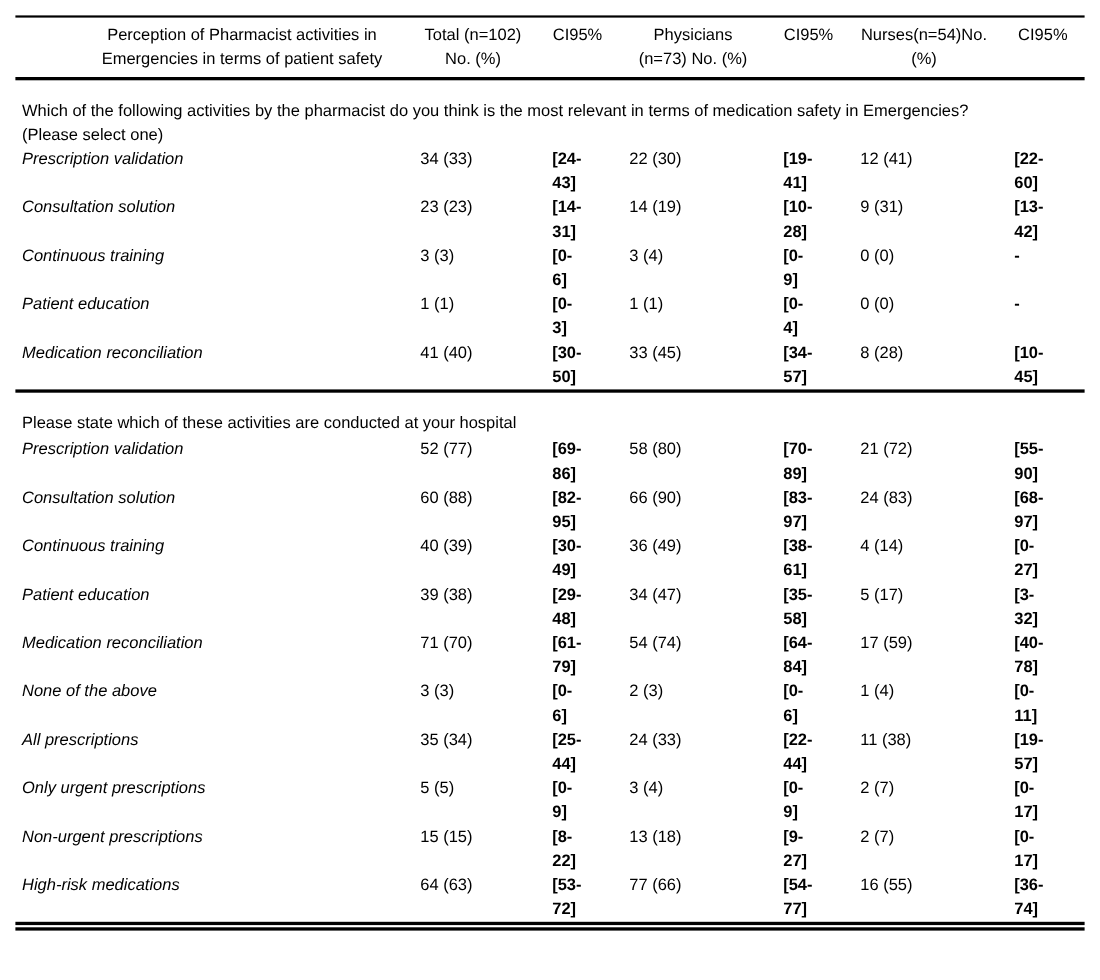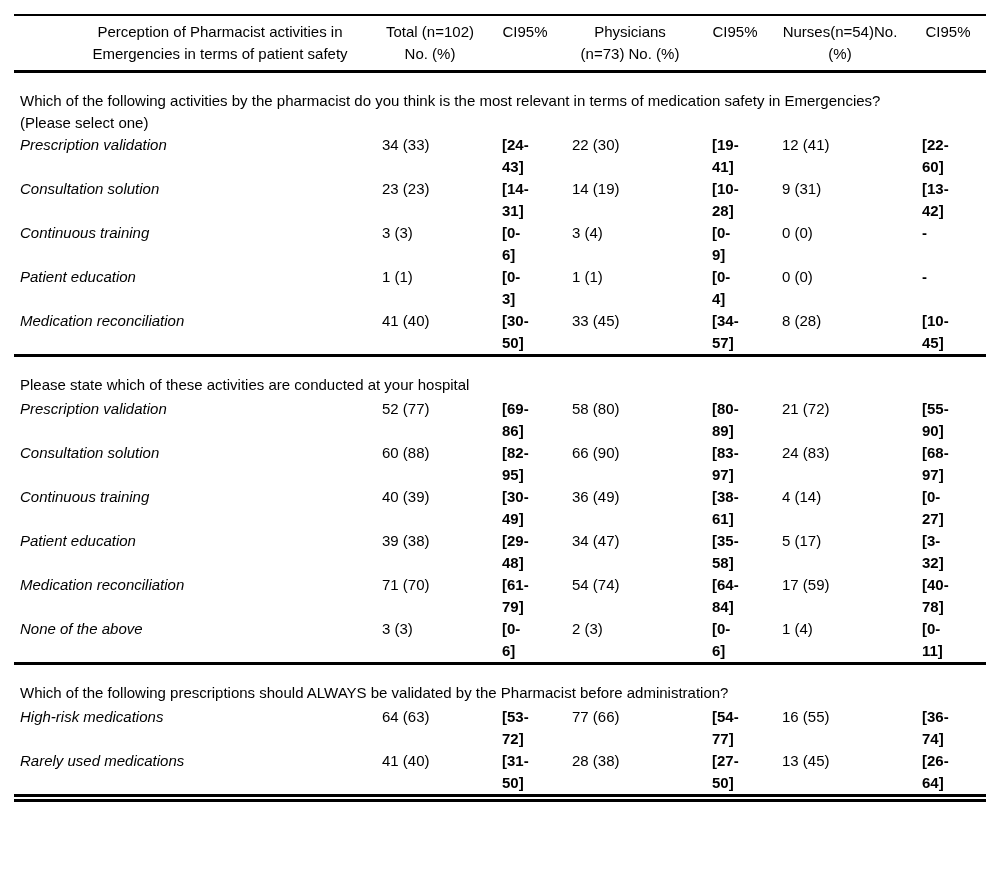--- a/index.html
+++ b/index.html
@@ -156,21 +156,21 @@
       </tr>
       <tr class="section-row">
         <td colspan="7">Please state which of these activities are conducted at your hospital</td>
       </tr>
       <tr class="data-row">
         <td class="label">Prescription validation</td>
         <td class="num">52 (77)</td>
         <td class="ci">[69-
 86]</td>
         <td class="num">58 (80)</td>
-        <td class="ci">[80-
+        <td class="ci">[70-
 89]</td>
         <td class="num">21 (72)</td>
         <td class="ci">[55-
 90]</td>
       </tr>
       <tr class="data-row">
         <td class="label">Consultation solution</td>
         <td class="num">60 (88)</td>
         <td class="ci">[82-
 95]</td>
@@ -222,41 +222,62 @@
         <td class="num">3 (3)</td>
         <td class="ci">[0-
 6]</td>
         <td class="num">2 (3)</td>
         <td class="ci">[0-
 6]</td>
         <td class="num">1 (4)</td>
         <td class="ci">[0-
 11]</td>
       </tr>
-      <tr class="section-row">
-        <td colspan="7">Which of the following prescriptions should ALWAYS be validated by the Pharmacist before administration?</td>
+      <tr class="data-row">
+        <td class="label">All prescriptions</td>
+        <td class="num">35 (34)</td>
+        <td class="ci">[25-
+44]</td>
+        <td class="num">24 (33)</td>
+        <td class="ci">[22-
+44]</td>
+        <td class="num">11 (38)</td>
+        <td class="ci">[19-
+57]</td>
+      </tr>
+      <tr class="data-row">
+        <td class="label">Only urgent prescriptions</td>
+        <td class="num">5 (5)</td>
+        <td class="ci">[0-
+9]</td>
+        <td class="num">3 (4)</td>
+        <td class="ci">[0-
+9]</td>
+        <td class="num">2 (7)</td>
+        <td class="ci">[0-
+17]</td>
+      </tr>
+      <tr class="data-row">
+        <td class="label">Non-urgent prescriptions</td>
+        <td class="num">15 (15)</td>
+        <td class="ci">[8-
+22]</td>
+        <td class="num">13 (18)</td>
+        <td class="ci">[9-
+27]</td>
+        <td class="num">2 (7)</td>
+        <td class="ci">[0-
+17]</td>
       </tr>
       <tr class="data-row">
         <td class="label">High-risk medications</td>
         <td class="num">64 (63)</td>
         <td class="ci">[53-
 72]</td>
         <td class="num">77 (66)</td>
         <td class="ci">[54-
 77]</td>
         <td class="num">16 (55)</td>
         <td class="ci">[36-
 74]</td>
       </tr>
-      <tr class="data-row">
-        <td class="label">Rarely used medications</td>
-        <td class="num">41 (40)</td>
-        <td class="ci">[31-
-50]</td>
-        <td class="num">28 (38)</td>
-        <td class="ci">[27-
-50]</td>
-        <td class="num">13 (45)</td>
-        <td class="ci">[26-
-64]</td>
-      </tr>
     </tbody>
 </table>
 
 </body></html>

